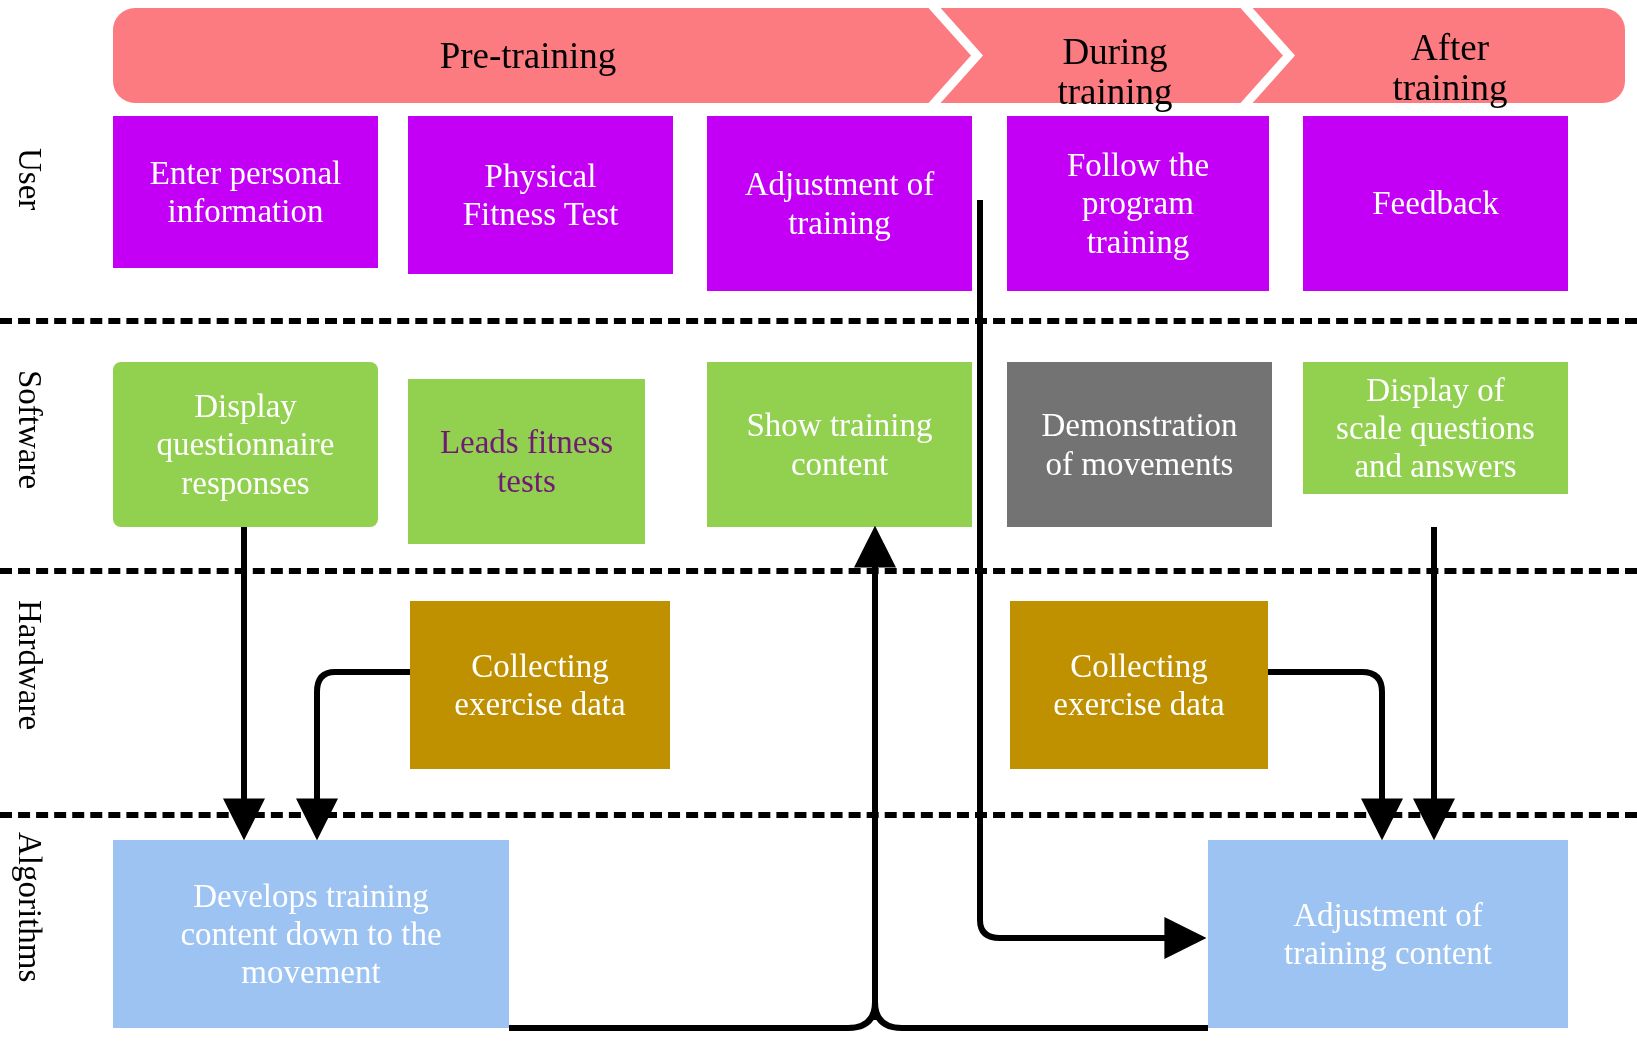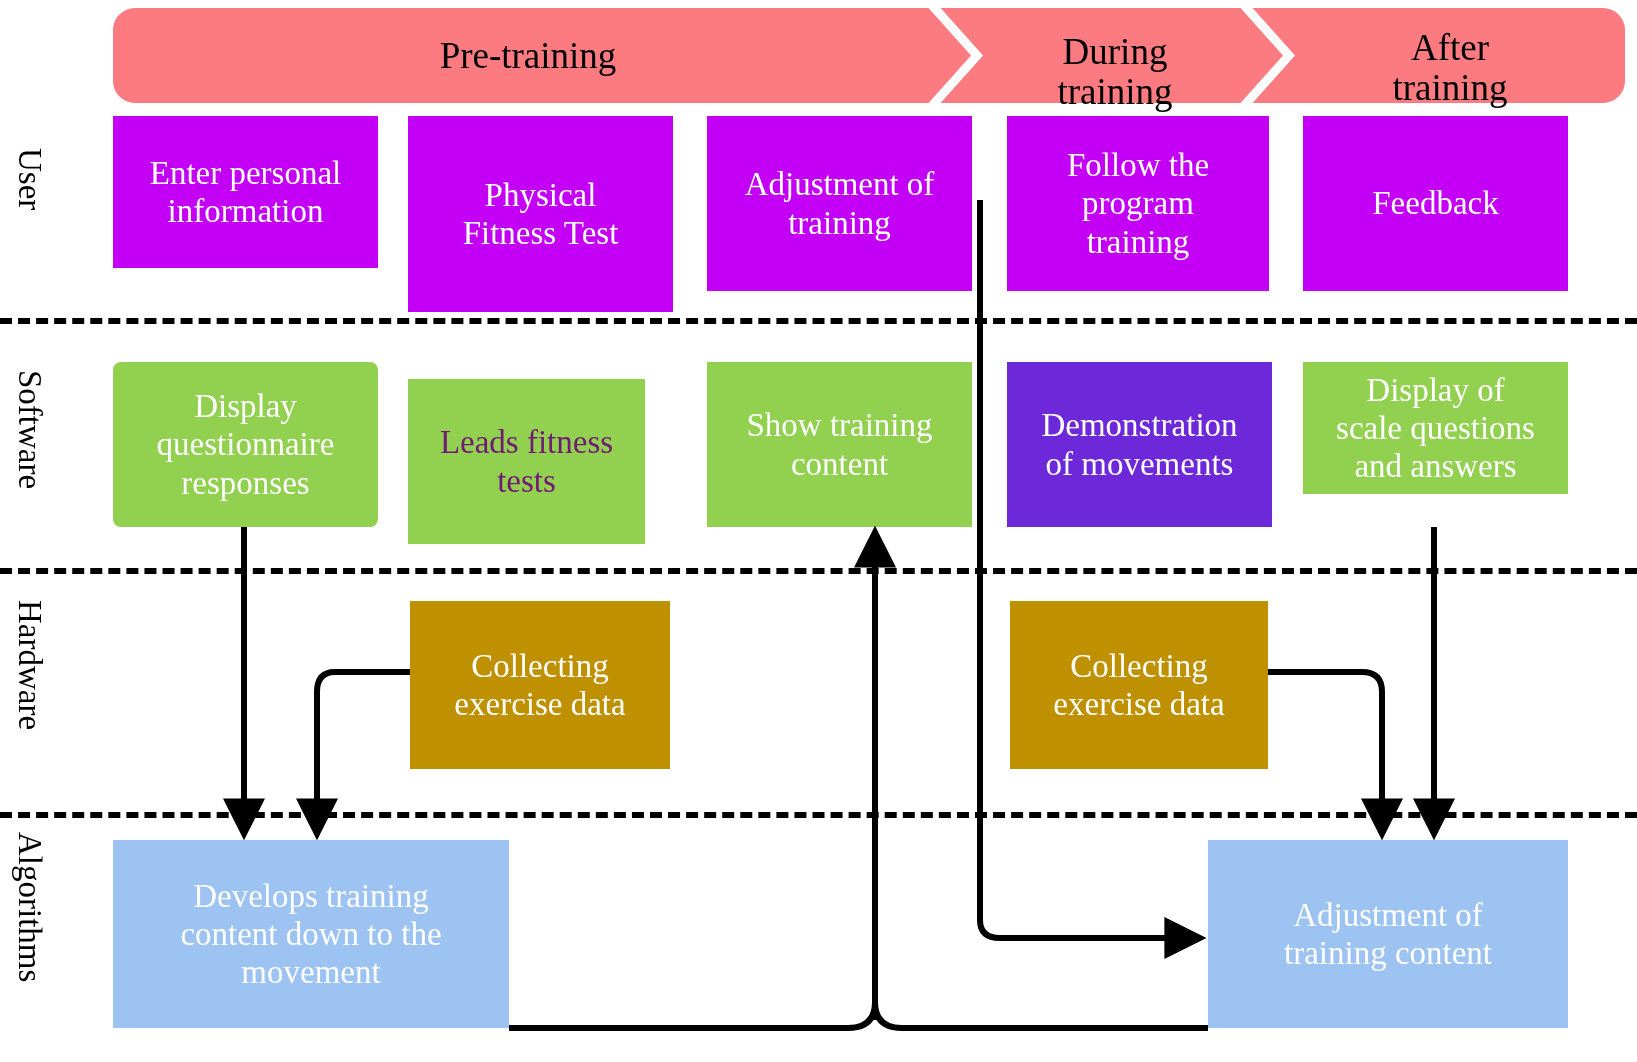--- a/index.html
+++ b/index.html
@@ -108,37 +108,37 @@
   <div class="lane-sep" style="top:568px;"></div>
   <div class="lane-sep" style="top:812px;"></div>
 
   <div class="lane-label" style="left:48px; top:148px;">User</div>
   <div class="lane-label" style="left:48px; top:370px;">Software</div>
   <div class="lane-label" style="left:48px; top:600px;">Hardware</div>
   <div class="lane-label" style="left:48px; top:832px;">Algorithms</div>
 
   <div class="node user" style="left: 113px; top: 116px; width: 265px; height: 152px; background: rgb(195, 0, 245); color: rgb(255, 255, 255);">Enter personal
 information</div>
-  <div class="node user" style="left: 408px; top: 116px; width: 265px; height: 196px; background: rgb(195, 0, 245); color: rgb(255, 255, 255);">Physical
+  <div class="node user" style="left: 408px; top: 116px; width: 265px; height: 158px; background: rgb(195, 0, 245); color: rgb(255, 255, 255);">Physical
 Fitness Test</div>
   <div class="node user" style="left: 707px; top: 116px; width: 265px; height: 175px; background: rgb(195, 0, 245); color: rgb(255, 255, 255);">Adjustment of
 training</div>
   <div class="node user" style="left: 1007px; top: 116px; width: 262px; height: 175px; background: rgb(195, 0, 245); color: rgb(255, 255, 255);">Follow the
 program
 training</div>
   <div class="node user" style="left: 1303px; top: 116px; width: 265px; height: 175px; background: rgb(195, 0, 245); color: rgb(255, 255, 255);">Feedback</div>
 
   <div class="node software" style="left: 113px; top: 362px; width: 265px; height: 165px; background: rgb(146, 208, 80); color: rgb(255, 255, 255); border-radius: 8px;">Display
 questionnaire
 responses</div>
   <div class="node software" style="left: 408px; top: 379px; width: 237px; height: 165px; background: rgb(146, 208, 80); color: #701a75;">Leads fitness
 tests</div>
   <div class="node software" style="left: 707px; top: 362px; width: 265px; height: 165px; background: rgb(146, 208, 80); color: rgb(255, 255, 255);">Show training
 content</div>
-  <div class="node software" style="left: 1007px; top: 362px; width: 265px; height: 165px; background: #6d28d9; color: rgb(255, 255, 255);">Demonstration
+  <div class="node software" style="left: 1007px; top: 362px; width: 265px; height: 165px; background: #737373; color: rgb(255, 255, 255);">Demonstration
 of movements</div>
   <div class="node software" style="left: 1303px; top: 362px; width: 265px; height: 132px; background: rgb(146, 208, 80); color: rgb(255, 255, 255);">Display of
 scale questions
 and answers</div>
 
   <div class="node hardware" style="left: 410px; top: 601px; width: 260px; height: 168px; background: rgb(191, 144, 0); color: rgb(255, 255, 255);">Collecting
 exercise data</div>
   <div class="node hardware" style="left: 1010px; top: 601px; width: 258px; height: 168px; background: rgb(191, 144, 0); color: rgb(255, 255, 255);">Collecting
 exercise data</div>
 

